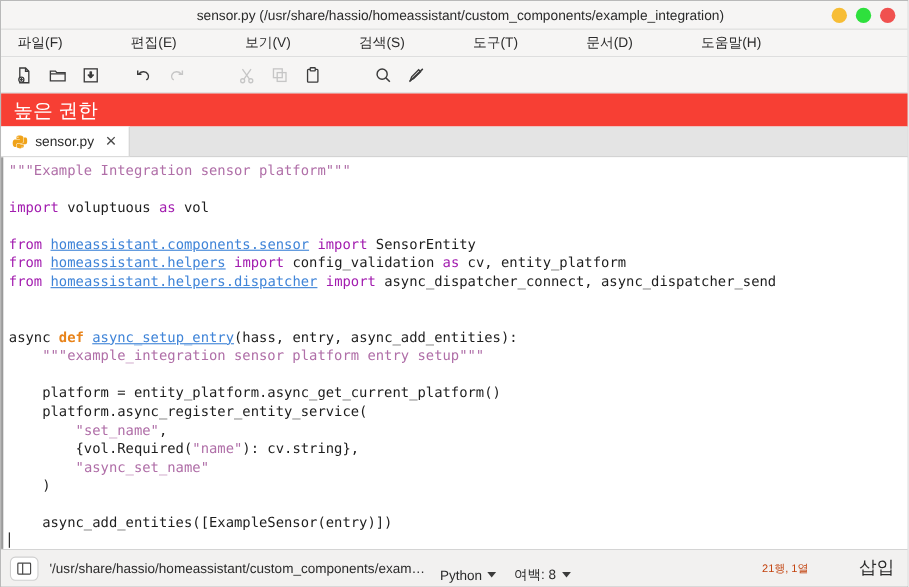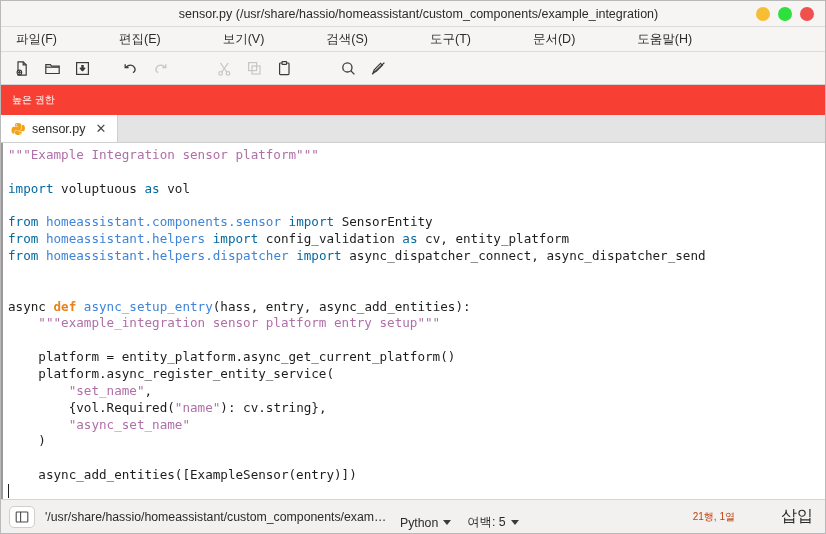--- a/index.html
+++ b/index.html
@@ -102,21 +102,21 @@
   .banner {
     height: 30px;
     min-height: 30px;
     background: #f73f34;
     display: flex;
     align-items: center;
     padding-left: 11px;
   }
   .banner-text {
     color: #ffffff;
-    font-size: 10px;
+    font-size: 18px;
   }
 
   
   .tabbar {
     height: 28px;
     min-height: 28px;
     background: #e4e4e4;
     display: flex;
     align-items: stretch;
     border-bottom: 1px solid #cfcfcf;
@@ -156,23 +156,23 @@
   .code {
     font-family: "DejaVu Sans Mono", "Liberation Mono", monospace;
     font-size: 12.6px;
     line-height: 16.85px;
     white-space: pre;
     color: #1d1d1d;
     padding-left: 5px;
   }
   .line { height: 16.85px; }
 
-  .k  { color: #0369a1; }              
+  .k  { color: #a21caf; }              
   .kb { color: #e8831a; font-weight: bold; } 
-  .mod{ color: #3f84d8; }              
+  .mod{ color: #3f84d8; text-decoration: underline; }              
   .doc{ color: #b06fa8; }              
   .str{ color: #b06fa8; }              
   .pl { color: #1d1d1d; }              
 
   .caret {
     display: inline-block;
     width: 1px;
     height: 14px;
     background: #1d1d1d;
     vertical-align: -2px;
@@ -374,21 +374,21 @@
         <rect x="1.2" y="2" width="11.6" height="10" stroke="#4a4a4a" stroke-width="1.1" fill="none" rx="0.8"></rect>
         <path d="M5.6 2v10" stroke="#4a4a4a" stroke-width="1.1"></path>
       </svg>
     </div>
     <div class="sb-path">'/usr/share/hassio/homeassistant/custom_components/example_integ⋯</div>
     <div class="sb-drop">
       <span>Python</span>
       <span class="caret-dn"></span>
     </div>
     <div class="sb-drop">
-      <span>여백: 5</span>
+      <span>여백: 8</span>
       <span class="caret-dn"></span>
     </div>
     <div class="sb-spacer"></div>
     <div class="sb-pos">21행, 1열</div>
     <div class="sb-ins">삽입</div>
   </div>
 
 </div>
 
 </body></html>

